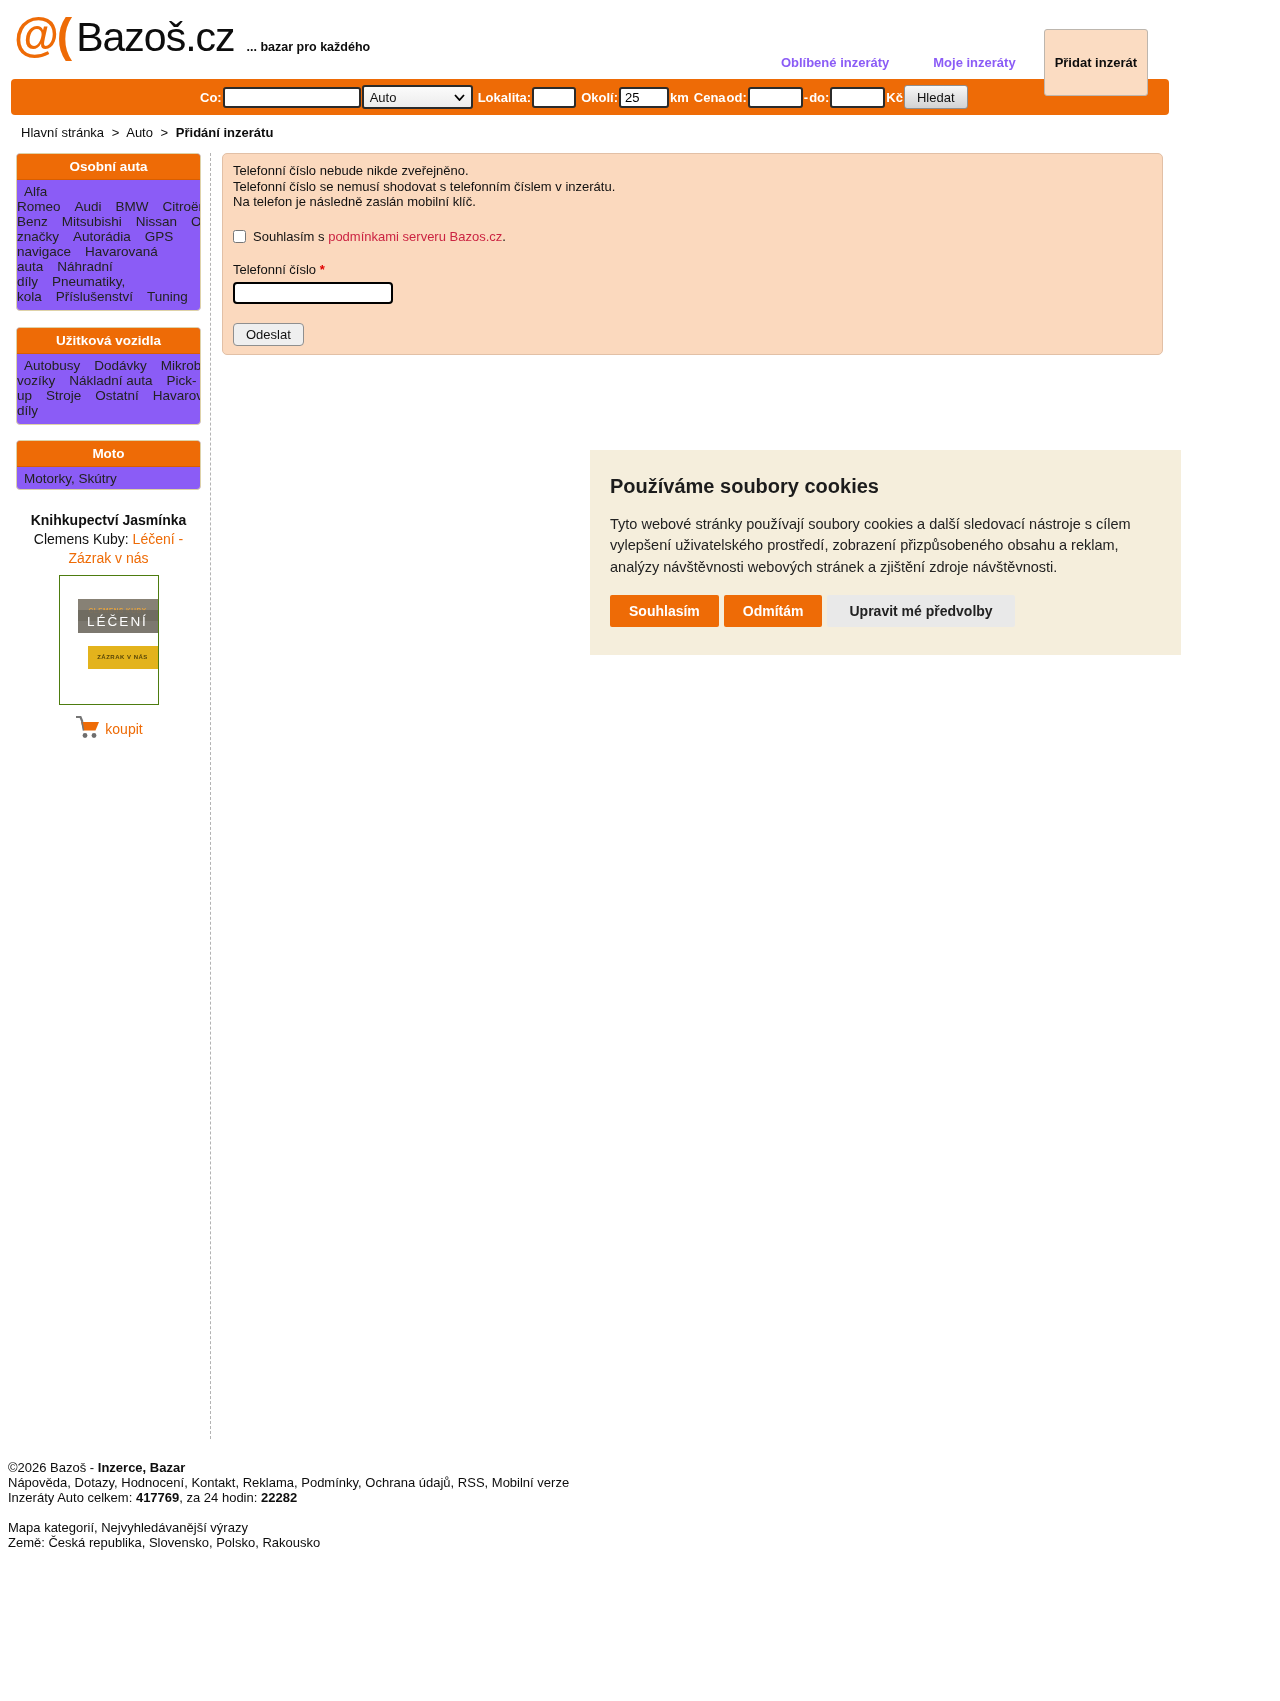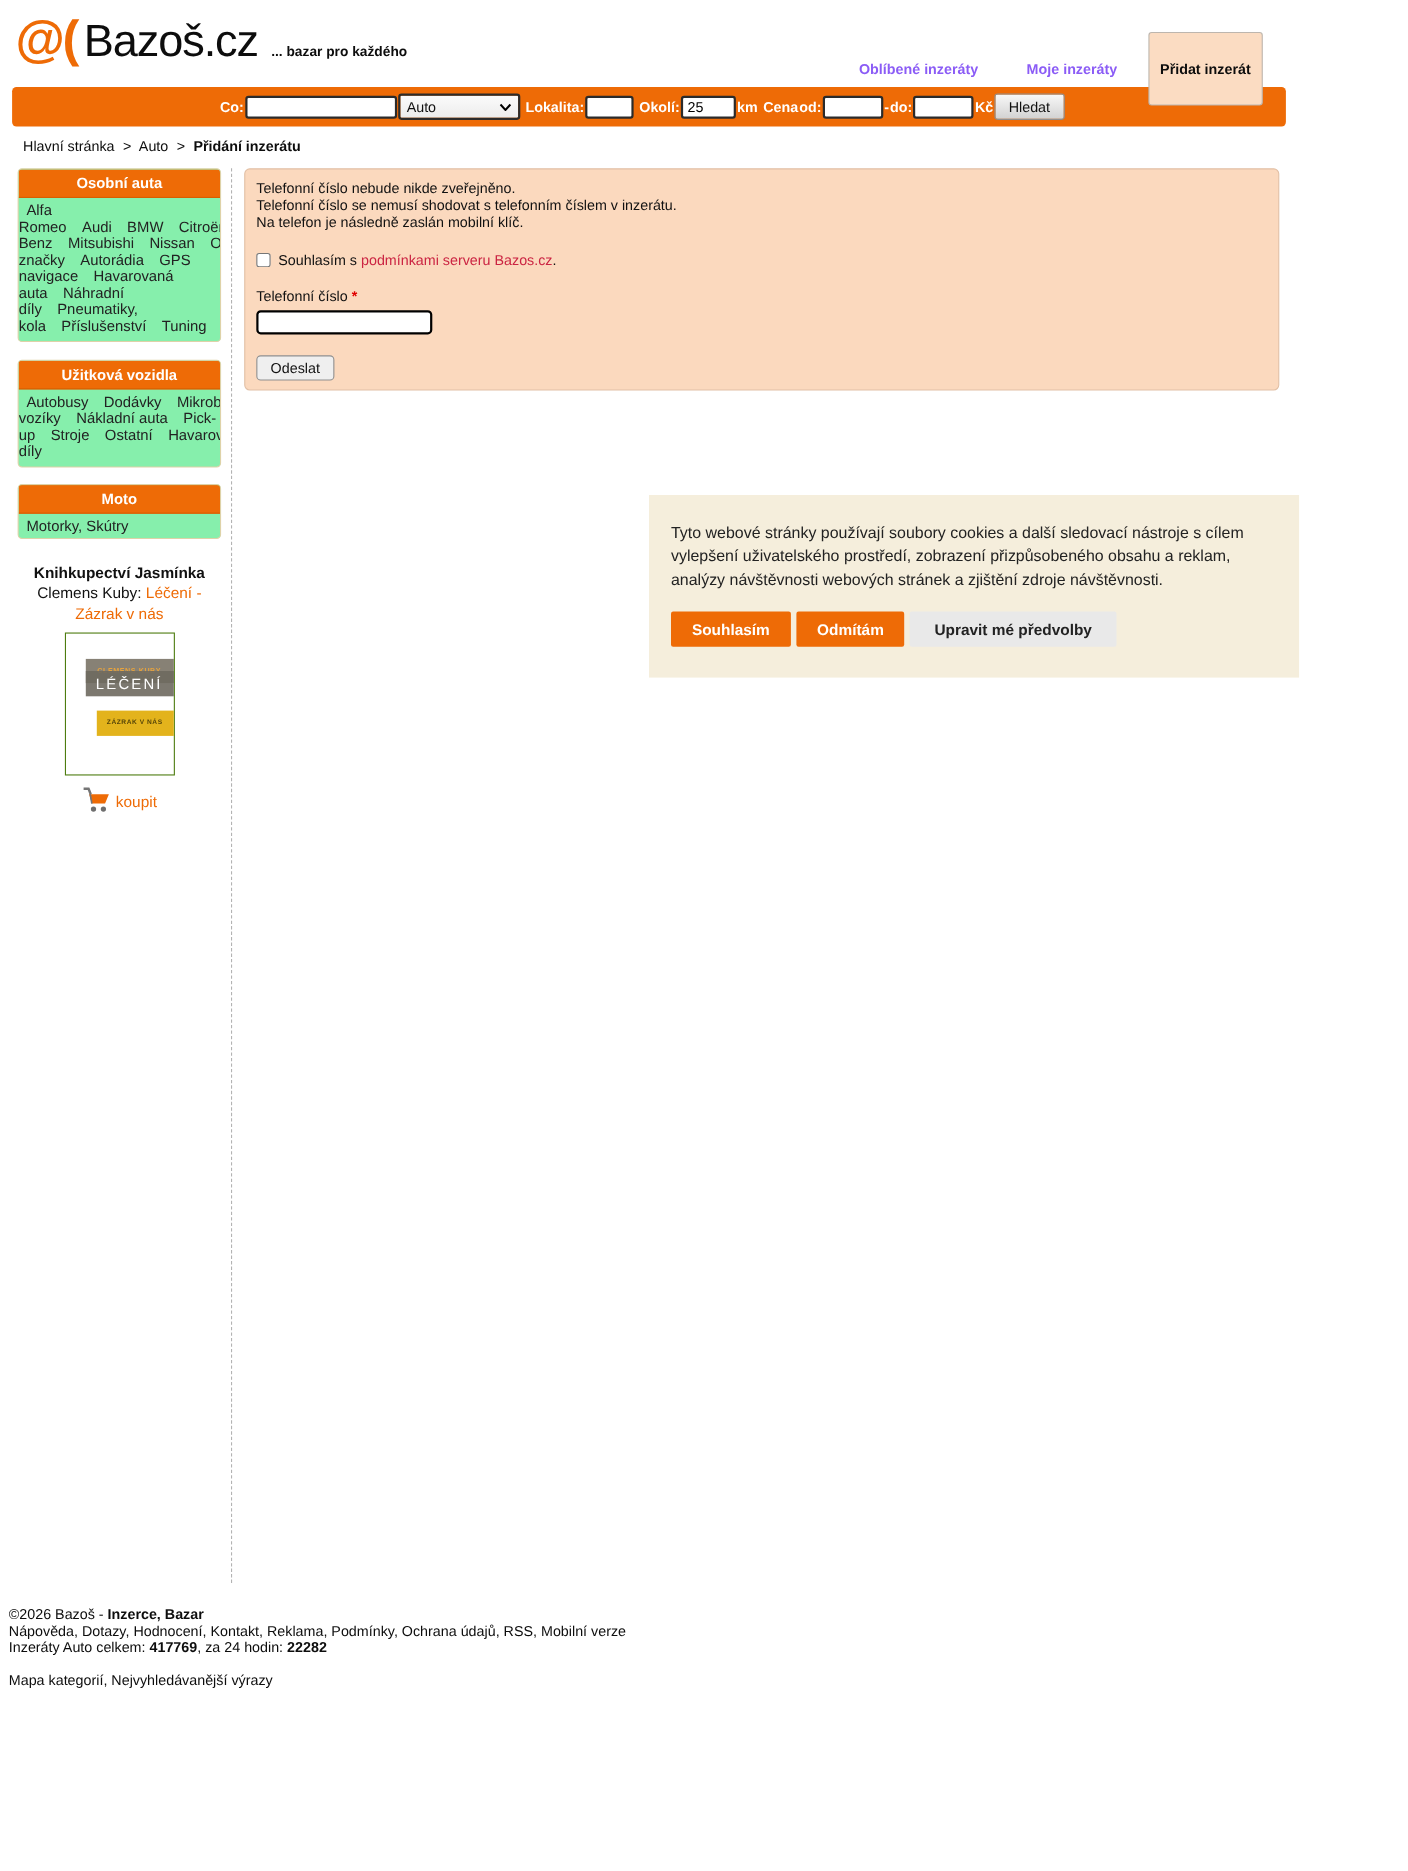--- a/index.html
+++ b/index.html
@@ -38,21 +38,21 @@
   .breadcrumb .sep-ch { margin:0 4px; }
   .bc-current { font-weight:bold; }
 
   
   .content { display:flex; min-height:1286px; align-items:flex-start; }
   .sidebar { width:185px; margin-left:16px; flex-shrink:0; }
   .vsep { border-left:1px dashed #b3b3b3; margin-left:9px; align-self:stretch; }
   .main { margin-left:11px; width:941px; }
 
   
-  .side-box { background:#86efac; border:1px solid #DED2A8; border-radius:4px; padding-bottom:6px; overflow:hidden; }
+  .side-box { background:#8b5cf6; border:1px solid #DED2A8; border-radius:4px; padding-bottom:6px; overflow:hidden; }
   .side-head { background:#EE6B06; color:#fff; font-weight:bold; font-size:13.5px; text-align:center;
                padding:5px 0; border-bottom:1px solid #D85E00; cursor:pointer; }
   .side-items { padding-top:4px; }
   .side-item { font-size:13.5px; color:#222; padding:2.7px 7px; cursor:pointer; }
   .side-item.gap { margin-top:15px; }
   .box-2 { margin-top:16px; }
   .box-3 { margin-top:15px; padding-bottom:3px; }
 
   
   .ad { margin-top:21px; text-align:center; font-size:14px; line-height:19px; }
@@ -209,35 +209,37 @@
           <span><span>Souhlasím s </span><a class="red-link">podmínkami serveru Bazos.cz</a><span>.</span></span>
         </div>
         <div class="phone-label">
           <span>Telefonní číslo </span><span class="req">*</span>
         </div>
         <input class="phone-input" type="text" style="">
         <button class="odeslat">Odeslat</button>
       </div>
 
       <div class="cookie">
+        <p class="cookie-title">Používáme soubory cookies</p>
         <p class="cookie-text">Tyto webové stránky používají soubory cookies a další sledovací nástroje s cílem vylepšení uživatelského prostředí, zobrazení přizpůsobeného obsahu a reklam, analýzy návštěvnosti webových stránek a zjištění zdroje návštěvnosti.</p>
         <div class="cookie-btns">
           <button class="cbtn cbtn-orange">Souhlasím</button>
           <button class="cbtn cbtn-orange">Odmítám</button>
           <button class="cbtn cbtn-gray">Upravit mé předvolby</button>
         </div>
       </div>
 
     </div>
   </div>
 
   <div class="footer">
     <p class="f-row"><span>©2026 Bazoš - </span><span class="f-bold">Inzerce, Bazar</span></p>
     <p class="f-row">
       <span class="f-links"><a>Nápověda</a><a>Dotazy</a><a>Hodnocení</a><a>Kontakt</a><a>Reklama</a><a>Podmínky</a><a>Ochrana údajů</a><a>RSS</a><a>Mobilní verze</a></span>
     </p>
     <p class="f-row"><span>Inzeráty Auto celkem: </span><span class="f-bold">417769</span><span>, za 24 hodin: </span><span class="f-bold">22282</span></p>
     <p class="f-row f-gap">
       <span class="f-links"><a>Mapa kategorií</a><a>Nejvyhledávanější výrazy</a></span>
     </p>
+    <p class="f-row"><span>Země: </span><span class="f-links"><a>Česká republika</a><a>Slovensko</a><a>Polsko</a><a>Rakousko</a></span></p>
   </div>
 
 </div>
 
 </body></html>

